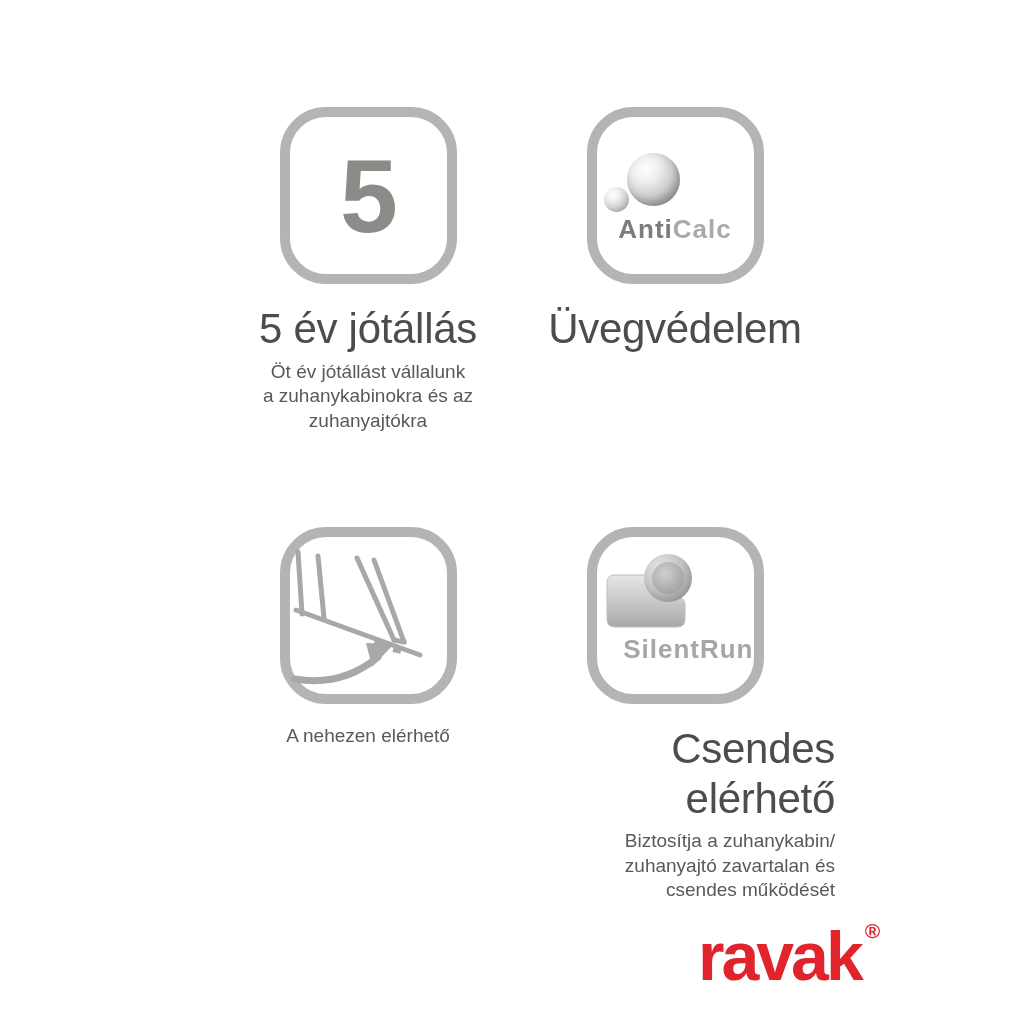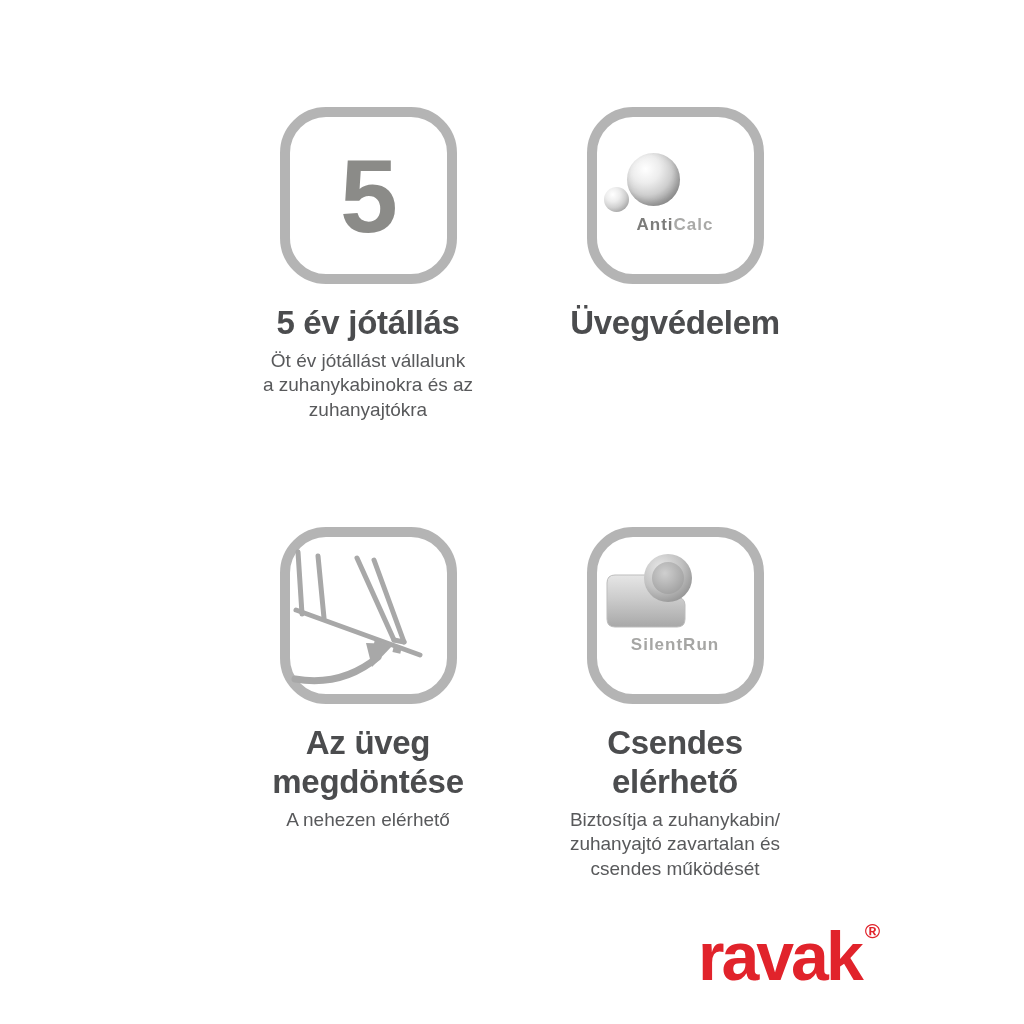--- a/index.html
+++ b/index.html
@@ -4,21 +4,21 @@
 <style>
   html,body{margin:0;padding:0;background:#ffffff;}
   .canvas{
     position:relative;width:1024px;height:1024px;background:#ffffff;overflow:hidden;
     font-family:"Liberation Sans",sans-serif;
   }
   .cell{position:absolute;width:320px;text-align:center;}
   .c-tl{left:208px;top:107px;}
   .c-tr{left:515px;top:107px;}
   .c-bl{left:208px;top:527px;}
-  .c-br{left:515px;top:527px;}
+  .c-br{left:515px;top:527px;text-align:right;}
   .frame{
     box-sizing:border-box;width:177px;height:177px;
     border:10px solid #b4b4b4;border-radius:46px;
     margin:0 auto 20px auto;position:relative;background:#ffffff;
   }
   .frame-inner{position:absolute;left:0;top:0;width:157px;height:157px;}
   .five{
     position:absolute;inset:0;display:flex;align-items:center;justify-content:center;
     font-size:104px;font-weight:bold;color:#8b8b88;letter-spacing:-2px;line-height:1;
   }
@@ -27,27 +27,27 @@
     left:30px;top:36px;width:53px;height:53px;
     background:radial-gradient(circle at 35% 30%, #ffffff 0%, #ededed 28%, #cfcfcf 52%, #8f8f8f 82%, #b9b9b9 100%);
     box-shadow:inset -2px -3px 6px rgba(110,110,110,.35);
   }
   .bubble-small{
     left:7px;top:70px;width:25px;height:25px;
     background:radial-gradient(circle at 35% 30%, #ffffff 0%, #ededed 30%, #d0d0d0 55%, #9a9a9a 85%, #bcbcbc 100%);
   }
   .icon-label{
     position:absolute;left:0;right:0;top:99px;
-    font-size:17px;font-weight:bold;letter-spacing:1px;line-height:1;white-space:nowrap;
+    font-size:26px;font-weight:bold;letter-spacing:1px;line-height:1;white-space:nowrap;
   }
   .anticalc-dark{color:#7c7c7a;}
   .anticalc-light{color:#a9a9a7;}
   .silent-label{color:#a6a6a4;}
   .title{
-    margin:0 0 6px 0;font-size:33px;font-weight:bold;color:#4b4c4e;
+    margin:0 0 6px 0;font-size:42px;font-weight:normal;color:#4b4c4e;
     line-height:1.18;letter-spacing:-0.3px;
   }
   .desc{margin:0;font-size:19px;color:#58595b;line-height:1.29;}
   .title span,.desc span{display:block;white-space:nowrap;}
   .brand{
     position:absolute;left:698px;top:922px;color:#e1232b;
     font-weight:bold;line-height:1;white-space:nowrap;
   }
   .brand .word{font-size:68px;letter-spacing:-3px;}
   .brand .reg{font-size:21px;position:relative;top:-42px;left:4px;letter-spacing:0;}
@@ -97,24 +97,20 @@
           <line x1="6" y1="73" x2="130" y2="118"></line>
         </g>
         <g fill="#a8a8a8">
           <rect x="84" y="104" width="8" height="6" transform="rotate(12 88 107)"></rect>
           <rect x="103" y="110" width="8" height="6" transform="rotate(12 107 113)"></rect>
         </g>
         <path d="M 5,142 Q 52,150 88,120" stroke="#a8a8a8" stroke-width="7" fill="none" stroke-linecap="round"></path>
         <polygon points="76,106 104,107 82,130" fill="#a8a8a8"></polygon>
       </svg>
     </div>
-    <h2 class="title">
-      <span>Az üveg</span>
-      <span>megdöntése</span>
-    </h2>
     <p class="desc">
       <span>A nehezen elérhető</span>
     </p>
   </section>
 
   <section class="cell c-br">
     <div class="frame">
       <div class="frame-inner">
         <svg width="157" height="157" viewBox="0 0 157 157">
           <defs>

